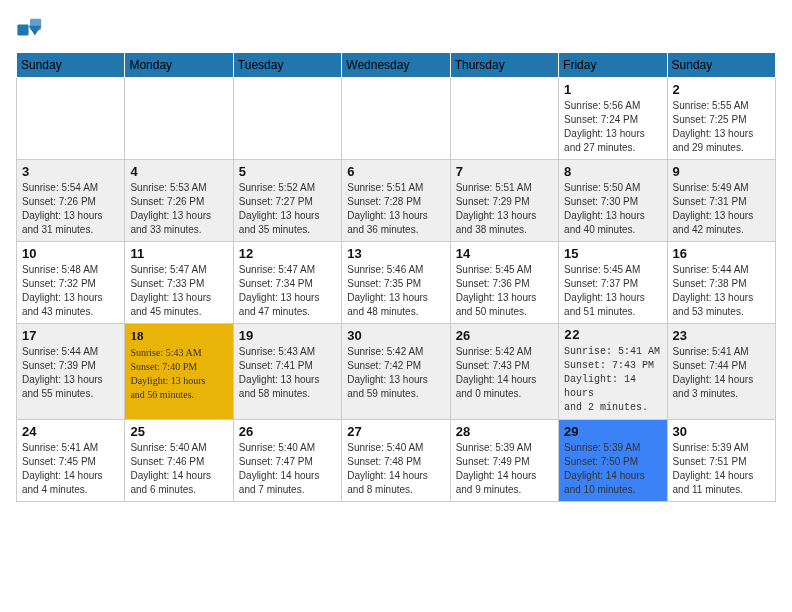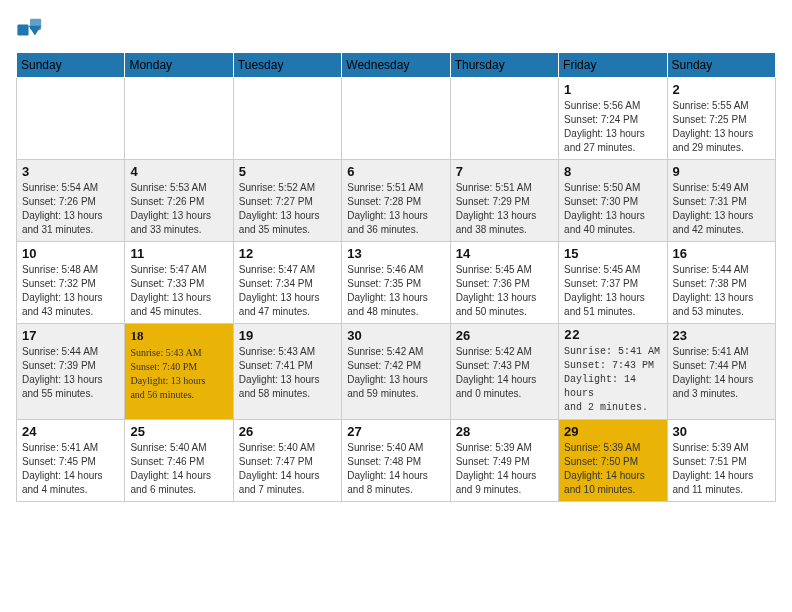--- a/index.html
+++ b/index.html
@@ -243,21 +243,21 @@
           <div class="day-info">Sunrise: 5:40 AM<br>Sunset: 7:47 PM<br>Daylight: 14 hours<br>and 7 minutes.</div>
         </td>
         <td style="background: rgb(255, 255, 255);">
           <span class="day-num">27</span>
           <div class="day-info">Sunrise: 5:40 AM<br>Sunset: 7:48 PM<br>Daylight: 14 hours<br>and 8 minutes.</div>
         </td>
         <td style="background: rgb(255, 255, 255);">
           <span class="day-num">28</span>
           <div class="day-info">Sunrise: 5:39 AM<br>Sunset: 7:49 PM<br>Daylight: 14 hours<br>and 9 minutes.</div>
         </td>
-        <td style="background: #eab308;">
+        <td style="background: #3b82f6;">
           <span class="day-num">29</span>
           <div class="day-info">Sunrise: 5:39 AM<br>Sunset: 7:50 PM<br>Daylight: 14 hours<br>and 10 minutes.</div>
         </td>
         <td style="background: rgb(255, 255, 255);">
           <span class="day-num">30</span>
           <div class="day-info">Sunrise: 5:39 AM<br>Sunset: 7:51 PM<br>Daylight: 14 hours<br>and 11 minutes.</div>
         </td>
       </tr>
     </tbody>
 </table>

